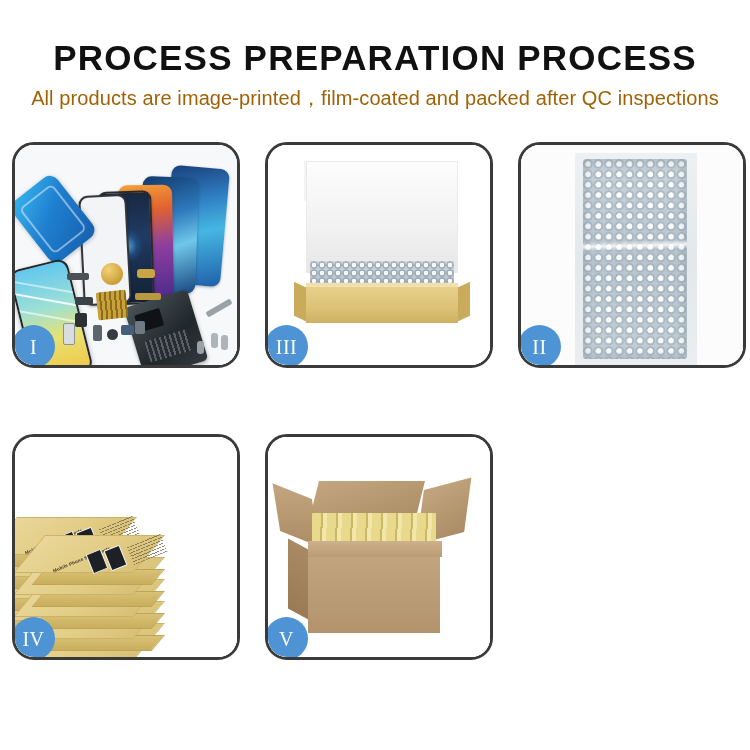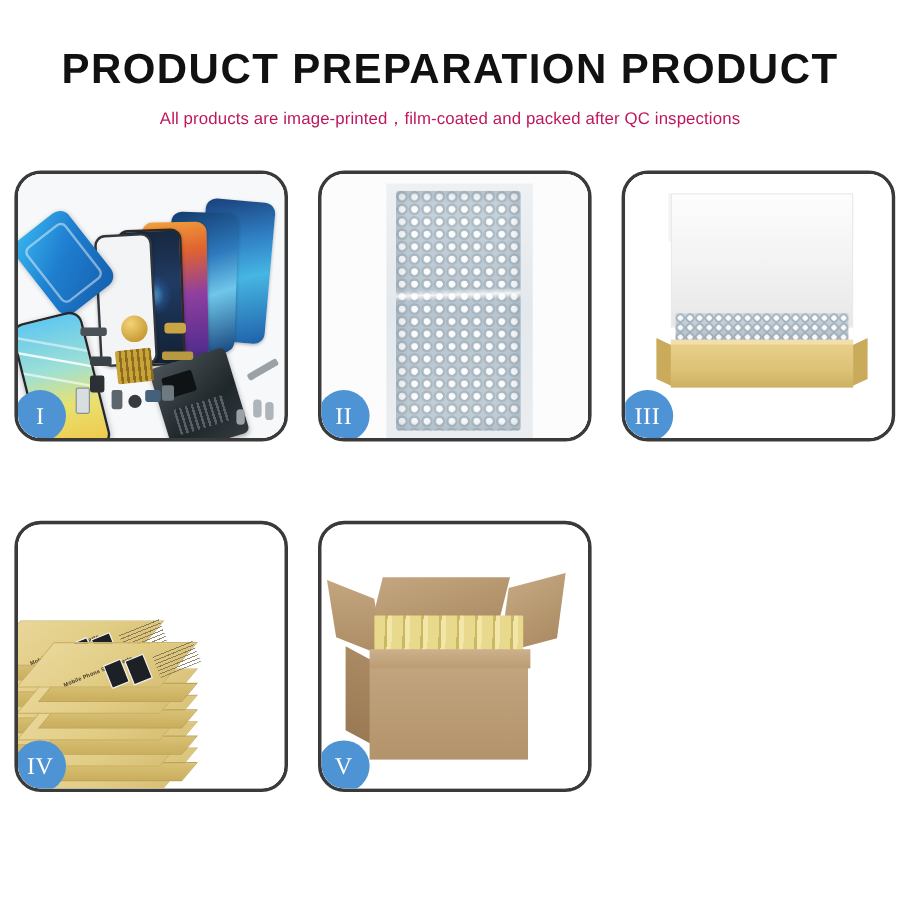--- a/index.html
+++ b/index.html
@@ -16,22 +16,22 @@
   .title{
     margin:0;padding-top:38px;
     font-size:35px;line-height:40px;
     font-weight:bold;letter-spacing:1.2px;
     color:#111111;
     font-family:"Liberation Sans", sans-serif;
     white-space:nowrap;
   }
   .subtitle{
     margin:0;padding-top:11px;
-    font-size:14px;line-height:19px;
-    color:#be185d;font-weight:normal;letter-spacing:0.1px;
+    font-size:20px;line-height:19px;
+    color:#a16207;font-weight:normal;letter-spacing:0.1px;
     white-space:nowrap;
   }
 
   
   .grid{
     position:absolute;left:12px;top:142px;
     width:726px;height:540px;
     display:grid;
     grid-template-columns:228px 228px 228px;
     grid-template-rows:226px 226px;
@@ -217,21 +217,21 @@
   .c6-tab{position:absolute;background:rgba(130,106,74,.35);}
   .c6-tab1{left:58px;top:96px;width:20px;height:22px;transform:skewY(10deg);}
   .c6-tab2{left:58px;top:160px;width:20px;height:20px;transform:skewY(10deg);}
 </style>
 </head>
 <body>
 
 <div class="page">
 
   <div class="header">
-    <h1 class="title">PRODUCT PREPARATION PRODUCT</h1>
+    <h1 class="title">PROCESS PREPARATION PROCESS</h1>
     <p class="subtitle">All products are image-printed，film-coated and packed after QC inspections</p>
   </div>
 
   <div class="grid">
 
     <div class="panel">
       <div class="panel-stage">
         <div class="p1bg"></div>
         <div class="ph ph-e"></div>
         <div class="ph ph-d"></div>
@@ -256,45 +256,45 @@
         <div class="part pt11"></div>
         <div class="part pt12"></div>
         <div class="part pt13"></div>
         <div class="part pt14"></div>
       </div>
       <div class="badge">I</div>
     </div>
 
     <div class="panel">
       <div class="panel-stage">
-        <div class="bubble-bg"></div>
-        <div class="pouch"></div>
-        <div class="bubbles"></div>
-        <div class="pouch-sheen"></div>
-      </div>
-      <div class="badge">II</div>
-    </div>
-
-    <div class="panel">
-      <div class="panel-stage">
         <div class="m3-bg"></div>
         <div class="m3-lid-l"></div>
         <div class="m3-lid-r"></div>
         <div class="m3-lid"></div>
         <div class="m3-inner"></div>
         <div class="m3-rim"></div>
         <div class="m3-left"></div>
         <div class="m3-right"></div>
         <div class="m3-front"></div>
       </div>
       <div class="badge">III</div>
     </div>
 
     <div class="panel">
       <div class="panel-stage">
+        <div class="bubble-bg"></div>
+        <div class="pouch"></div>
+        <div class="bubbles"></div>
+        <div class="pouch-sheen"></div>
+      </div>
+      <div class="badge">II</div>
+    </div>
+
+    <div class="panel">
+      <div class="panel-stage">
         <div class="s4"></div>
 
         <div class="bx" style="left:2px;top:168px;">
             <div class="side"></div>
             <div class="top"></div>
           </div>
         <div class="bx" style="left:2px;top:146px;">
             <div class="side"></div>
             <div class="top"></div>
           </div>

